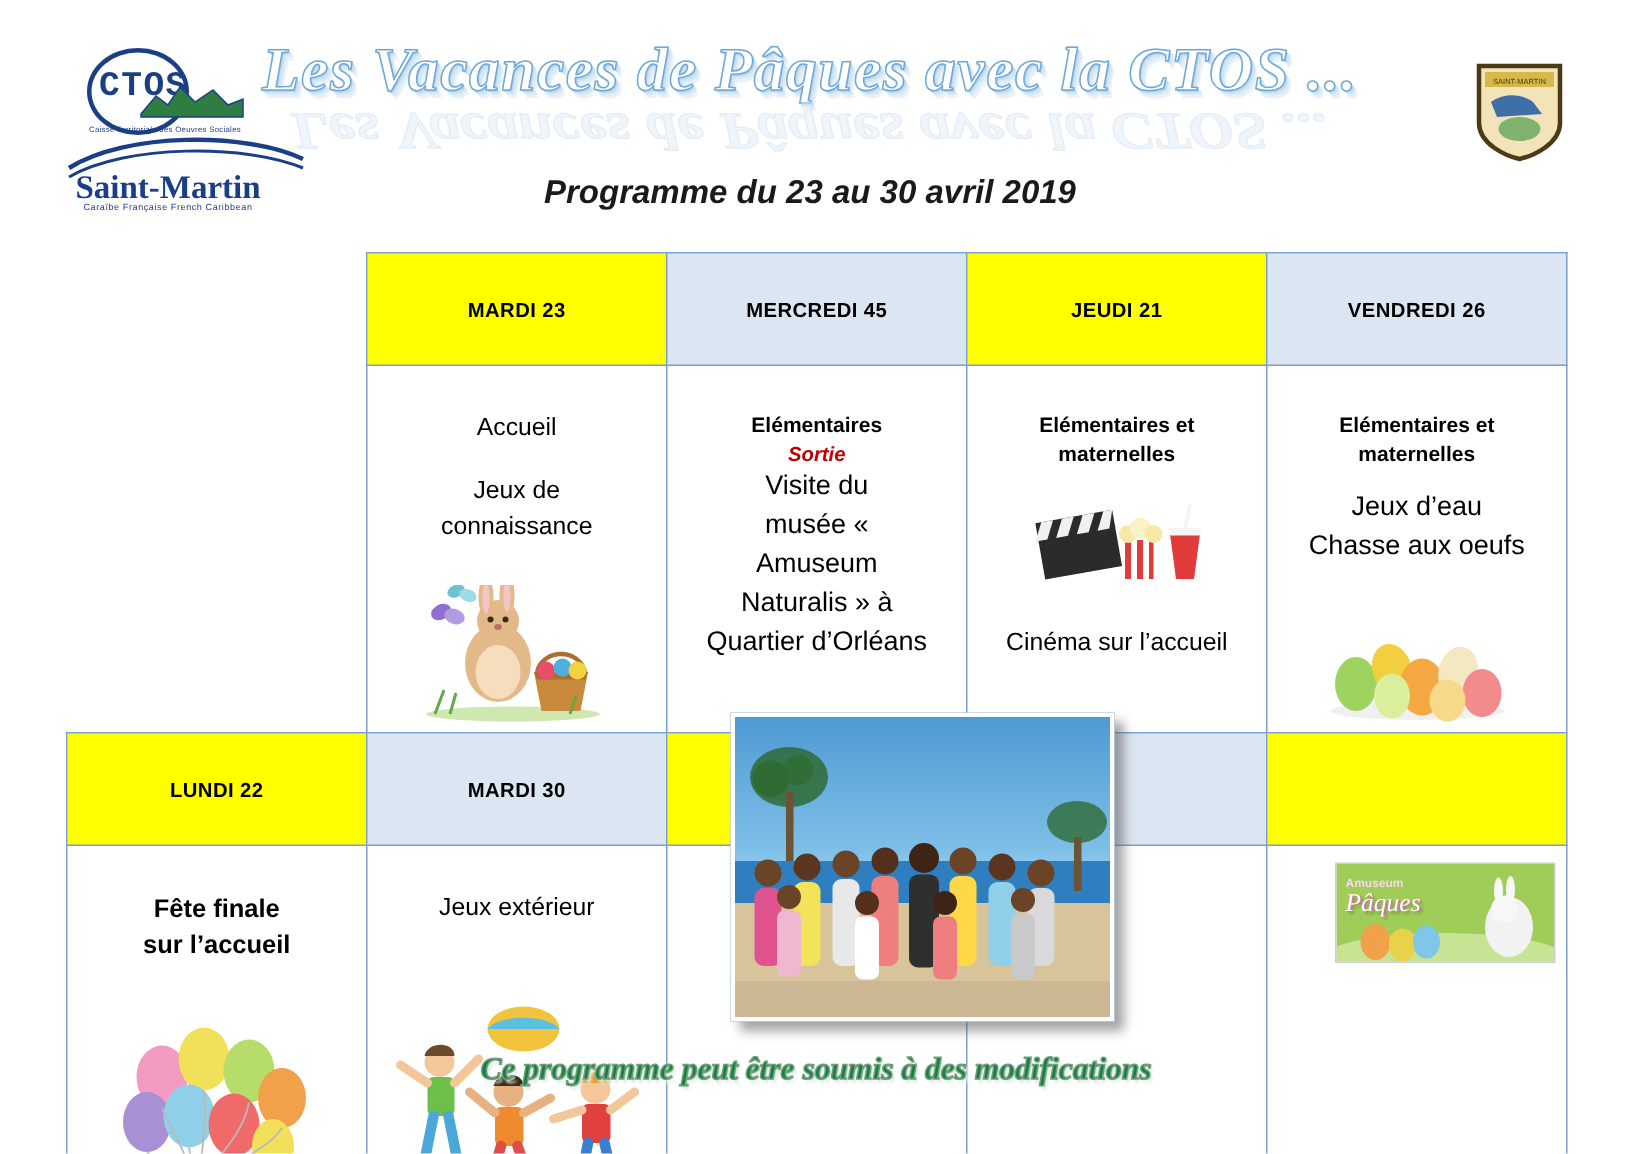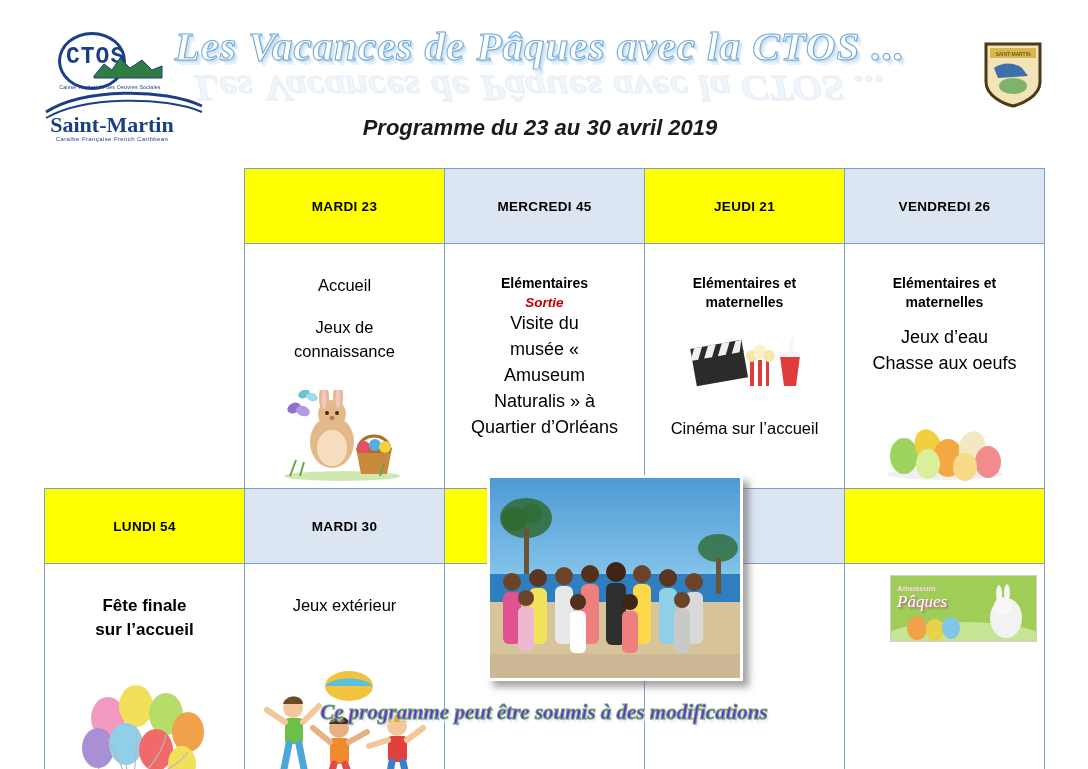--- a/index.html
+++ b/index.html
@@ -140,21 +140,21 @@
     position:absolute;left:6px;top:16px;font-family:"Liberation Serif",serif;
     font-size:17px;font-weight:normal;font-style:italic;color:#ffffff;
     text-shadow:1px 1px 0 #d86fae, 2px 2px 2px rgba(0,0,0,.25);
   }
 
   
   .footer{
     position:absolute;left:0;top:700px;width:1088px;text-align:center;
     font-family:"Liberation Serif",serif;
     font-size:21px;font-style:italic;font-weight:bold;
-    color:#6d28d9;
+    color:#15803d;
     -webkit-text-stroke:1px #6f9f7e;
     text-shadow:1px 1px 0 #cfe0d4, 2px 3px 2px #e3ece6;
   }
 </style>
 </head>
 <body>
 
 <div class="header">
 
   <div class="logo-ctos">
@@ -317,21 +317,21 @@
           <ellipse cx="102" cy="36" rx="13" ry="17" fill="#f2e9c3" transform="rotate(14 102 36)"></ellipse>
           <ellipse cx="118" cy="50" rx="13" ry="16" fill="#f28b8b"></ellipse>
           <ellipse cx="58" cy="52" rx="12" ry="15" fill="#d9ef9a"></ellipse>
           <ellipse cx="95" cy="55" rx="12" ry="14" fill="#f7d98a"></ellipse>
         </svg>
       </div>
     </td>
   </tr>
 
   <tr>
-    <td class="hdr hdr-yellow">LUNDI 54</td>
+    <td class="hdr hdr-yellow">LUNDI 22</td>
     <td class="hdr hdr-blue">MARDI 30</td>
     <td class="hdr hdr-yellow"></td>
     <td class="hdr hdr-blue"></td>
     <td class="hdr hdr-yellow"></td>
   </tr>
 
   <tr>
 
     <td class="cell2">
       <div class="cell-pad">

